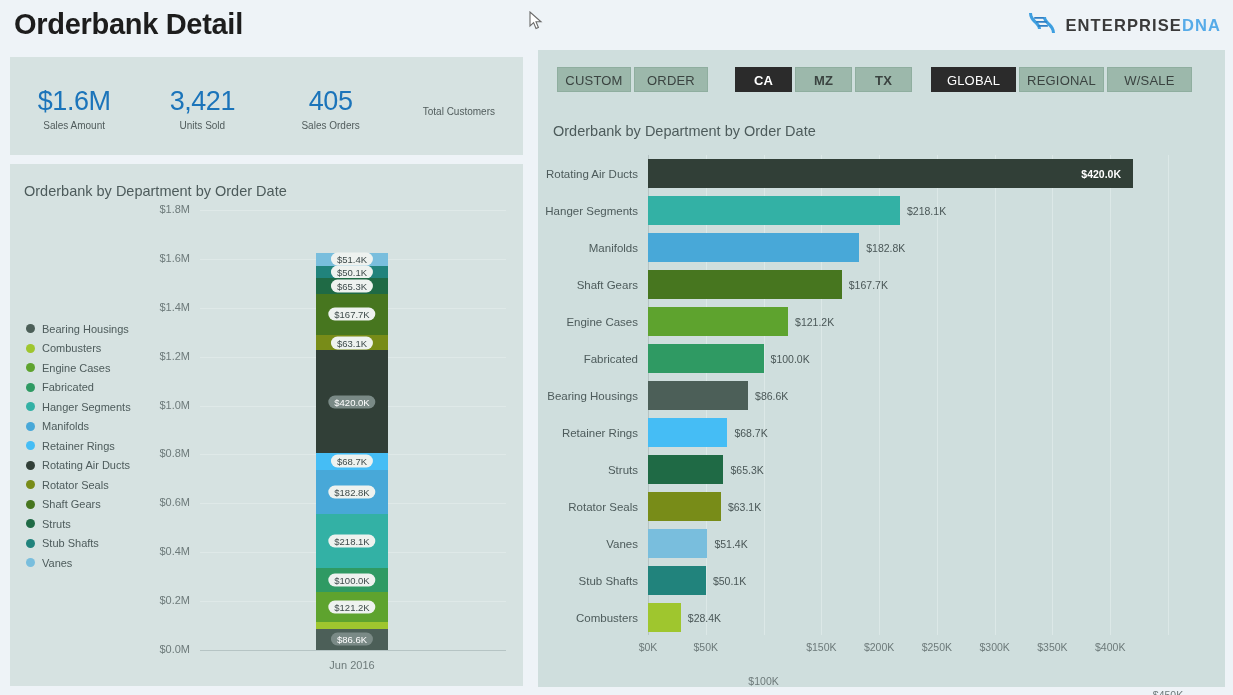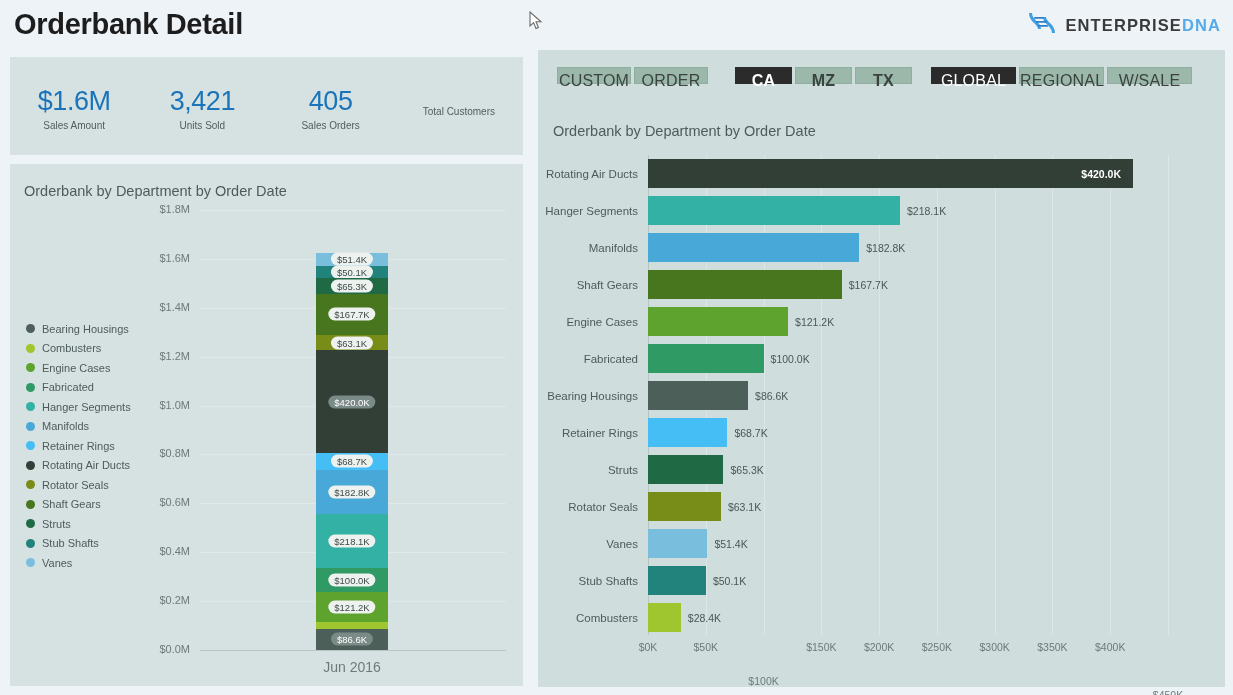--- a/index.html
+++ b/index.html
@@ -159,39 +159,39 @@
     border-radius: 8px;
     white-space: nowrap;
   }
   .seg-label.light { background: #7a8a86; color: #ffffff; }
   #xcat {
     position: absolute;
     left: 306px;
     width: 72px;
     top: 495px;
     text-align: center;
-    font-size: 14px;
+    font-size: 11px;
     color: #6d7a7a;
   }
 
   
   .btn-group {
     position: absolute;
     display: flex;
     gap: 3px;
     top: 17px;
   }
   #grp-1 { left: 19px; }
   #grp-2 { left: 197px; font-weight: bold; }
   #grp-3 { left: 393px; }
   .fbtn {
     background: #9cb8ab;
     color: #3a4340;
-    font-size: 16px;
-    height: 17px;
+    font-size: 13px;
+    height: 25px;
     line-height: 25px;
     text-align: center;
     border: 1px solid #8fae9f;
     box-sizing: border-box;
     cursor: pointer;
     letter-spacing: 0.2px;
   }
   .fbtn.sel {
     background: #2b2b2b;
     color: #ffffff;

